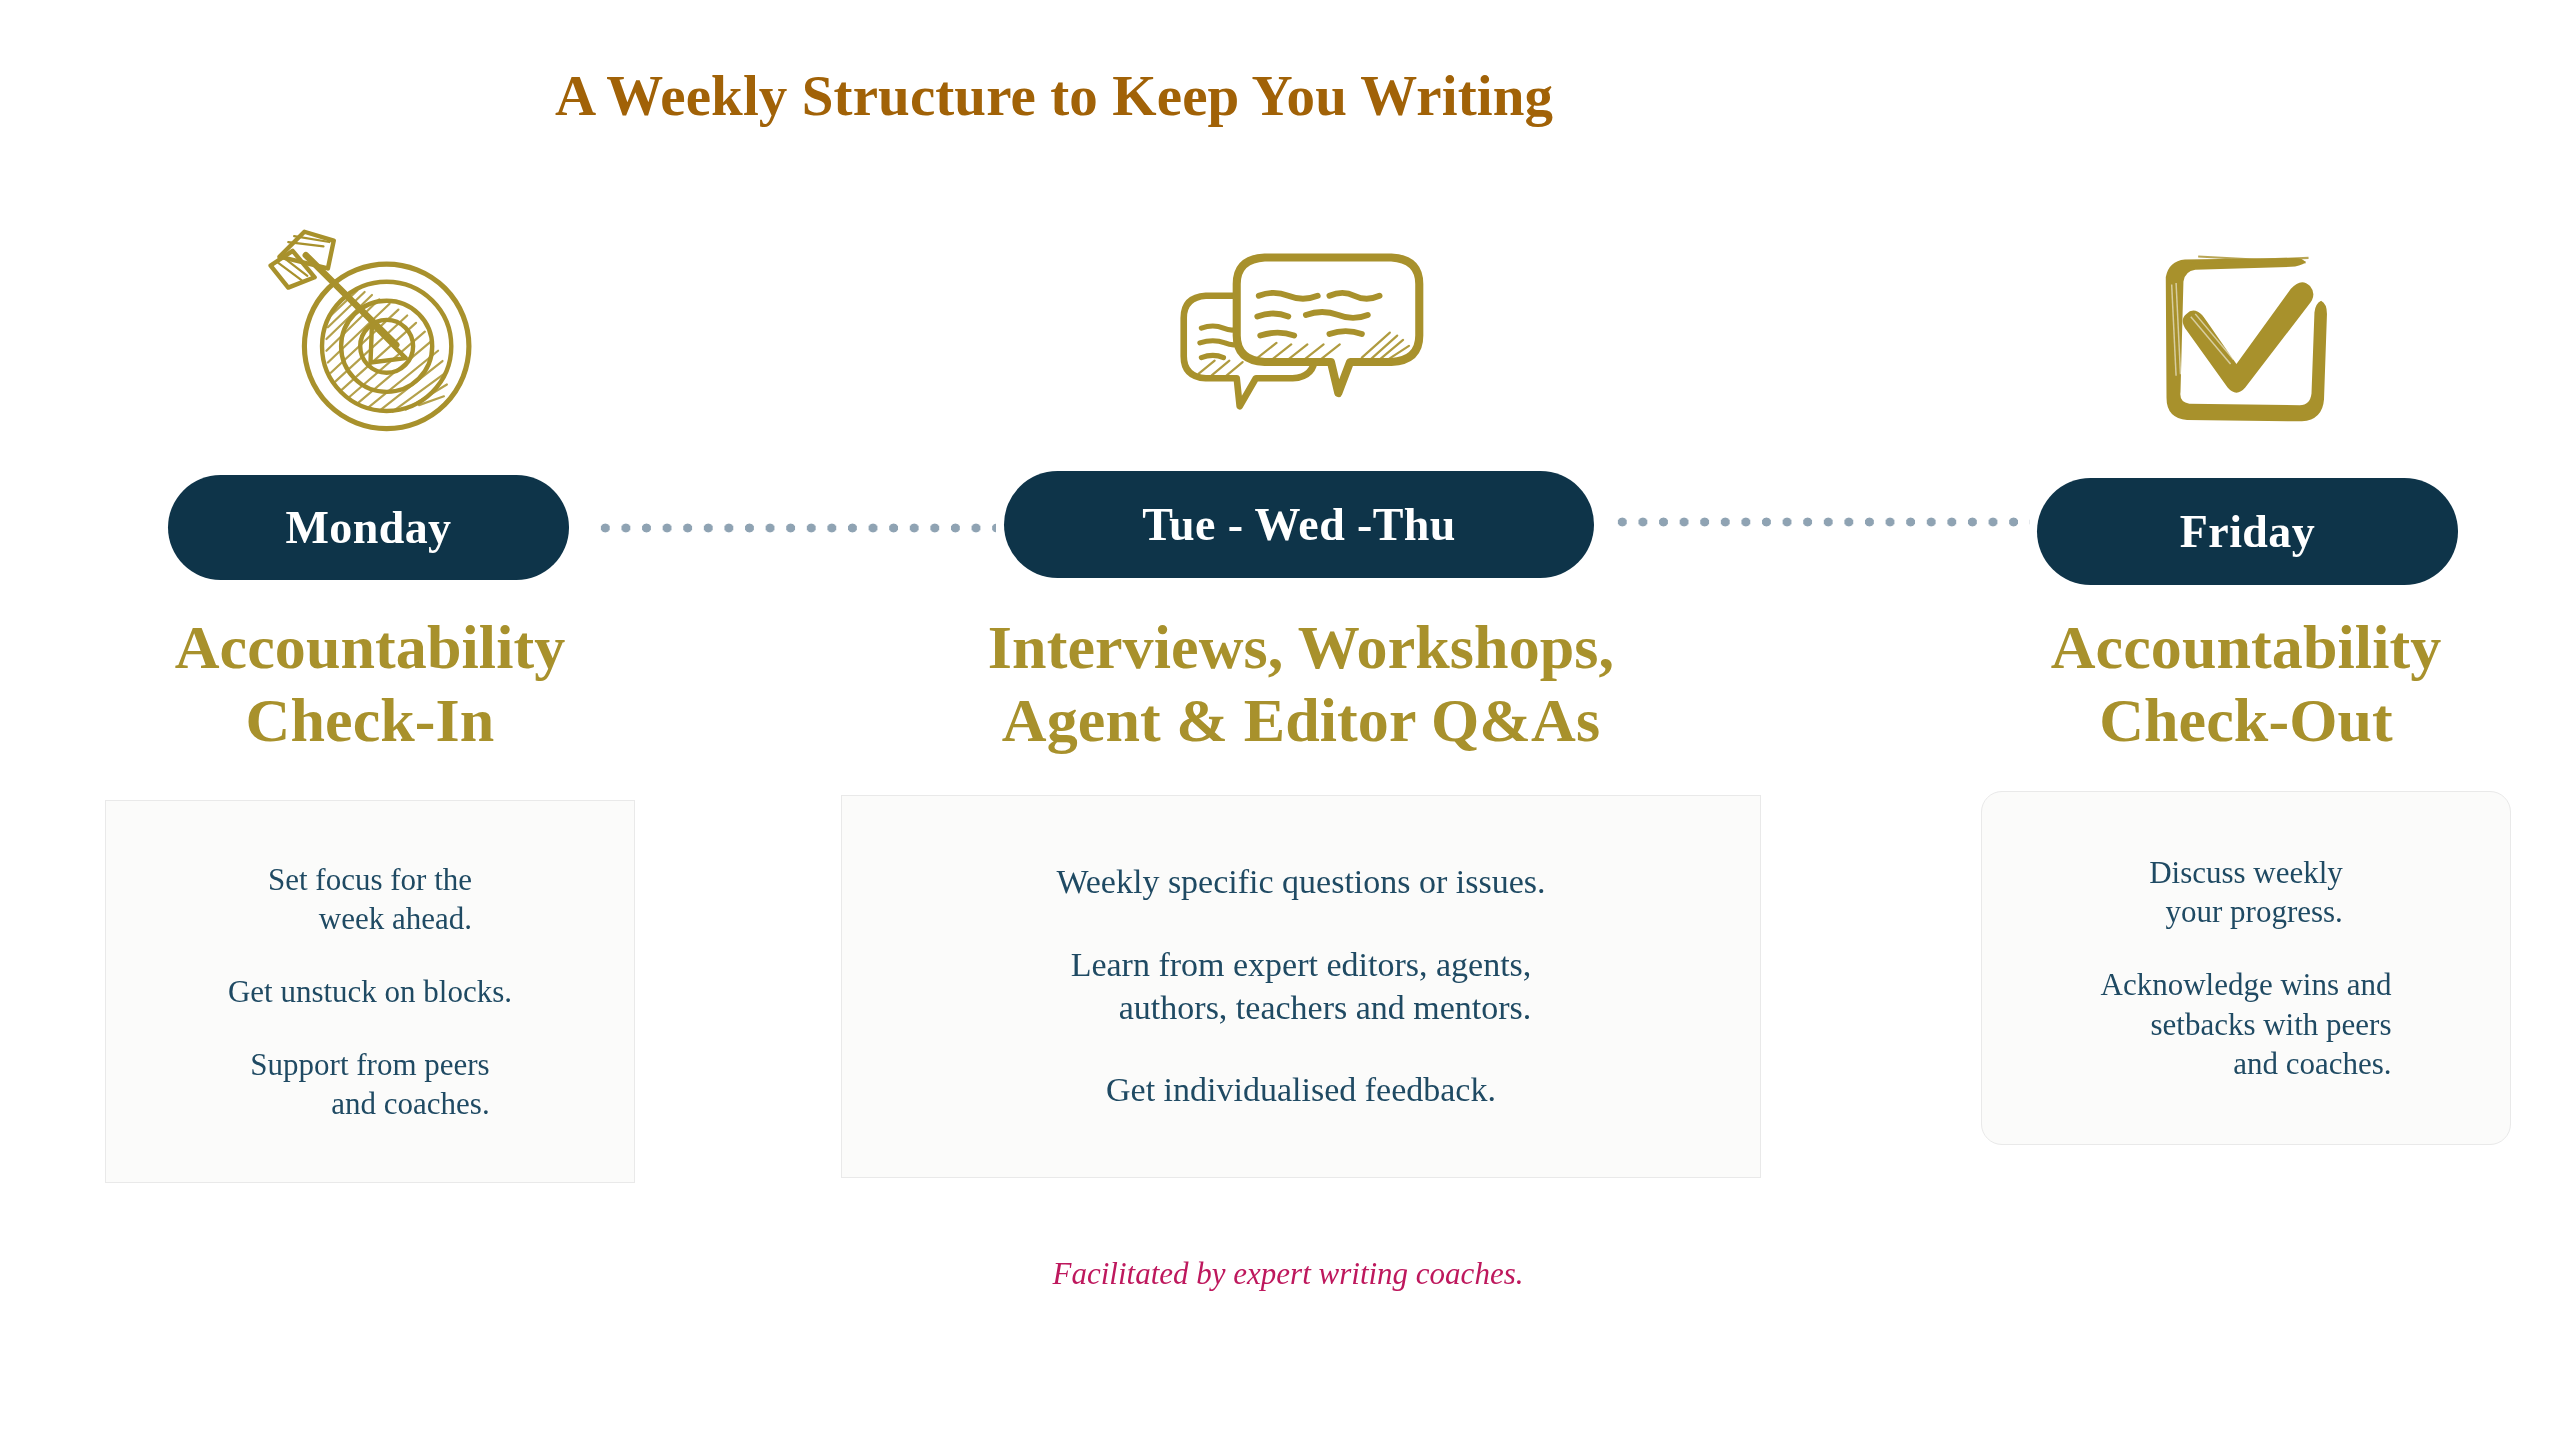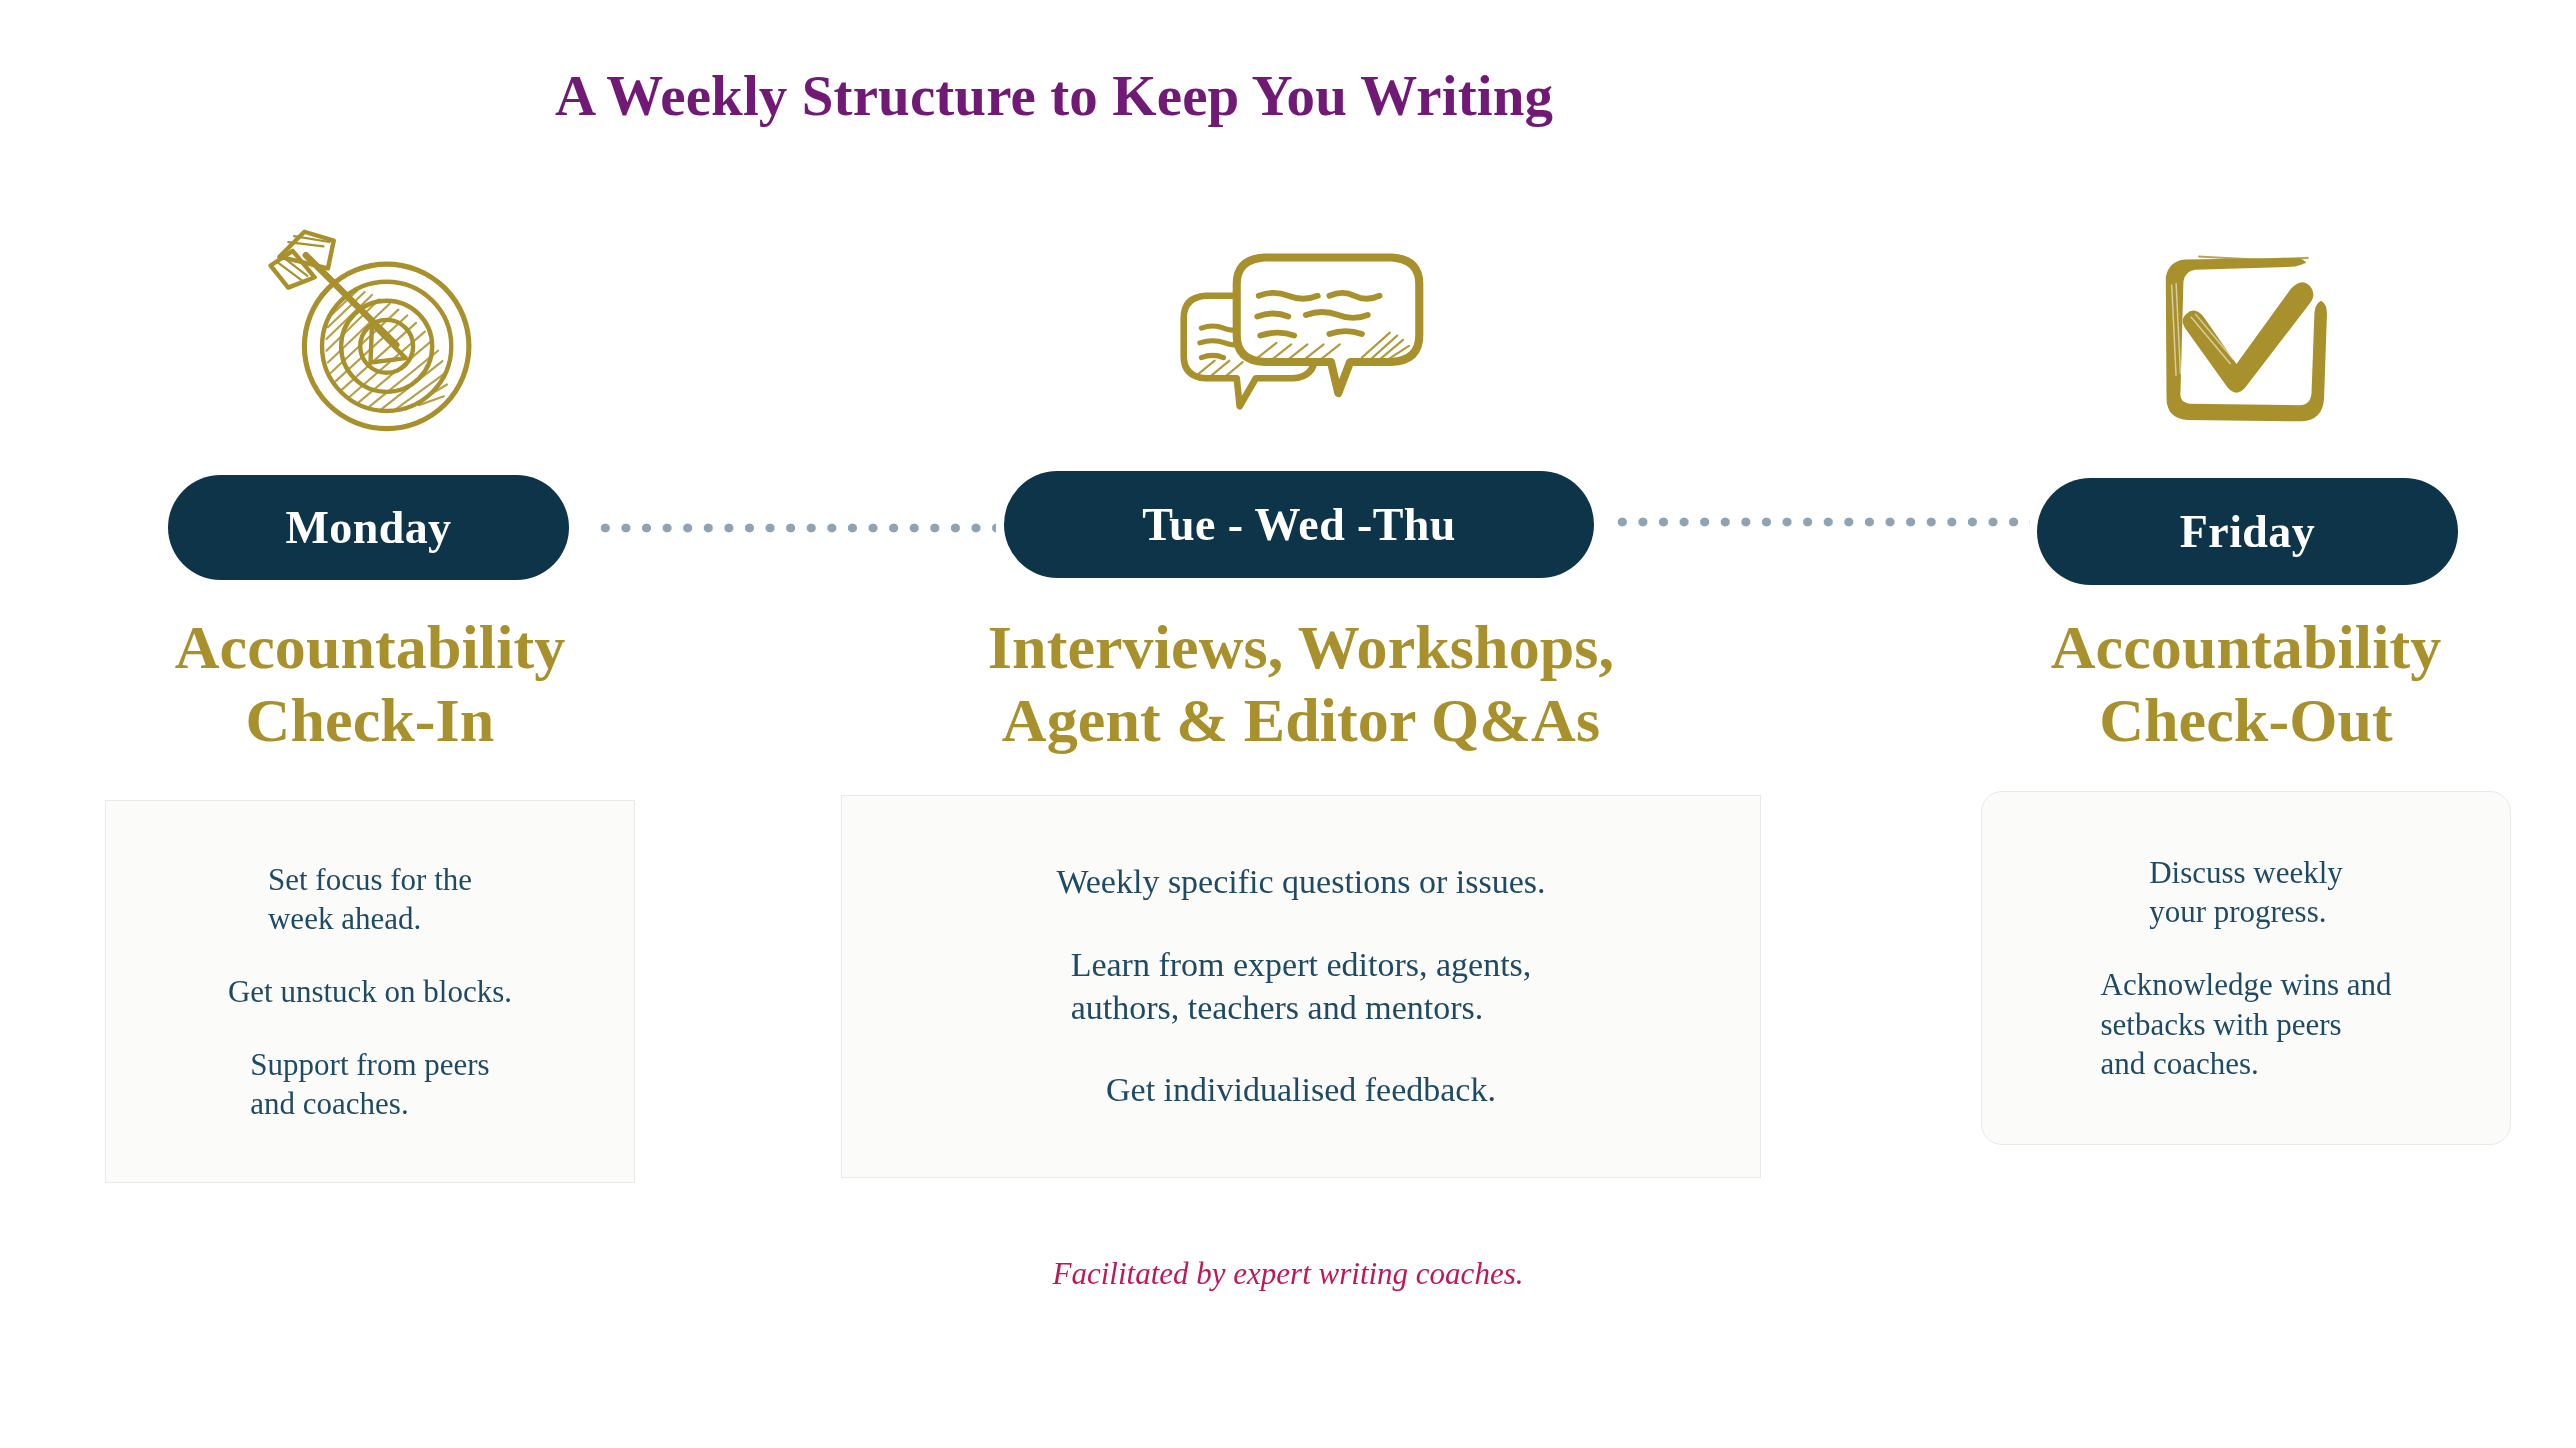--- a/index.html
+++ b/index.html
@@ -18,21 +18,21 @@
 
   
   .page-title {
     position: absolute;
     top: 65px;
     left: 0;
     width: 2108px;
     text-align: center;
     font-size: 57px;
     font-weight: bold;
-    color: #701a75;
+    color: #a16207;
     letter-spacing: 0.1px;
     line-height: 1.1;
   }
 
   
   .columns {
     position: absolute;
     top: 0;
     left: 0;
     width: 2576px;
@@ -118,21 +118,21 @@
     justify-content: center;
     align-items: center;
     padding: 20.6px 13.2px;
   }
   .col-0 .body-box { left: 0;   top: 800px; width: 530px;  height: 383px; }
   .col-1 .body-box { left: 0;   top: 795px; width: 920px; height: 383px; }
   .col-2 .body-box { left: 0;   top: 791px; width: 530px;  height: 354px; border-radius: 21px; }
 
   .body-para {
     color: #1f4a63;
-    text-align: left;
+    text-align: right;
     font-size: 31px;
     line-height: 1.26;
     margin: 0;
   }
   .body-para + .body-para { margin-top: 34px; }
   .col-1 .body-para { font-size: 34px; }
   .col-1 .body-para + .body-para { margin-top: 40px; }
 
   
   .footer-note {

